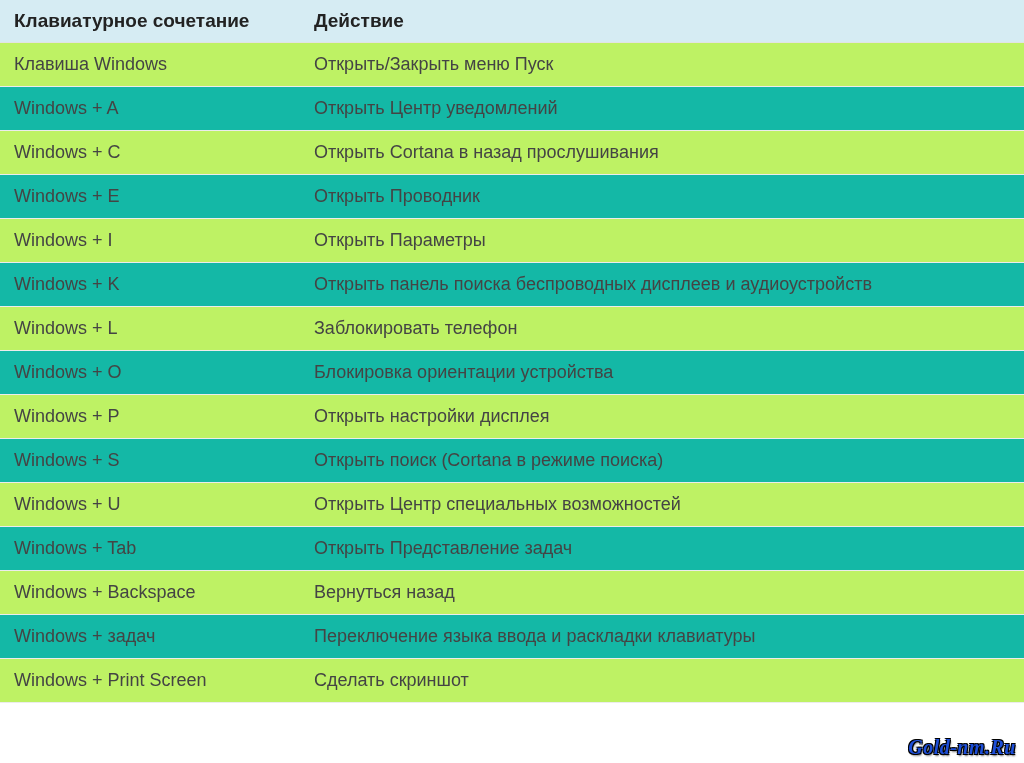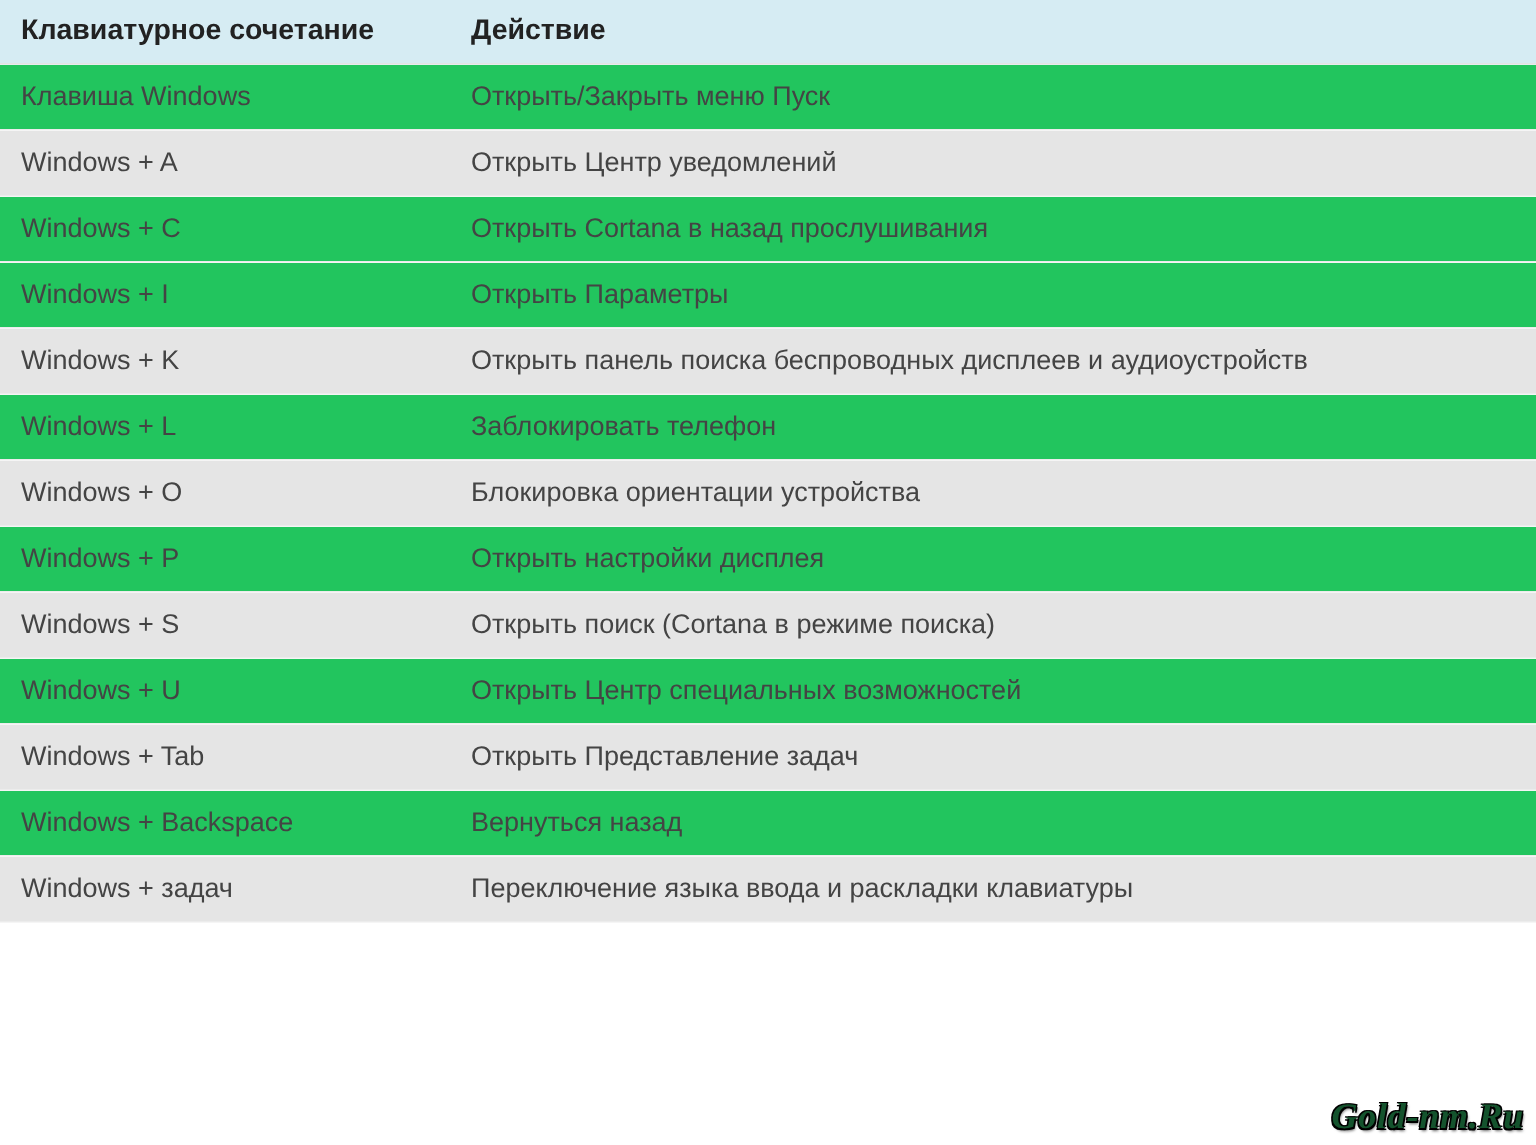--- a/index.html
+++ b/index.html
@@ -24,38 +24,38 @@
     color: #222;
     padding: 10px 14px;
     border-bottom: 1px solid #e3e3e3;
     font-size: 19px;
   }
   thead th:first-child { width: 300px; margin-top: 16px; }
   tbody td {
     padding: 11px 14px 11px 14px;
     border-bottom: 1px solid #ececec;
     vertical-align: middle;
-    background: #22c55e;
+    background: #bef264;
     color: #444;
     font-size: 18px;
     white-space: nowrap;
     overflow: hidden;
     text-overflow: ellipsis;
   }
-  tbody tr.alt td { background: #e5e5e5; }
+  tbody tr.alt td { background: #14b8a6; }
   .watermark {
     position: fixed;
     right: 8px;
     bottom: 4px;
     font-family: Georgia, "Times New Roman", serif;
-    font-size: 24px;
+    font-size: 20px;
     font-style: italic;
     font-weight: 700;
     letter-spacing: 0.5px;
-    color: #14532d;
+    color: #1d4ed8;
     text-shadow:
       -1px -1px 0 #000,
        1px -1px 0 #000,
       -1px  1px 0 #000,
        1px  1px 0 #000,
        1px  2px 2px rgba(0,0,0,0.6);
     pointer-events: none;
   }
 </style>
 </head>
@@ -73,20 +73,24 @@
       <td>Клавиша Windows</td>
       <td>Открыть/Закрыть меню Пуск</td>
     </tr>
     <tr class="alt">
       <td>Windows + A</td>
       <td>Открыть Центр уведомлений</td>
     </tr>
     <tr>
       <td>Windows + C</td>
       <td>Открыть Cortana в назад прослушивания</td>
+    </tr>
+    <tr class="alt">
+      <td>Windows + E</td>
+      <td>Открыть Проводник</td>
     </tr>
     <tr>
       <td>Windows + I</td>
       <td>Открыть Параметры</td>
     </tr>
     <tr class="alt">
       <td>Windows + K</td>
       <td>Открыть панель поиска беспроводных дисплеев и аудиоустройств</td>
     </tr>
     <tr>
@@ -114,16 +118,20 @@
       <td>Открыть Представление задач</td>
     </tr>
     <tr>
       <td>Windows + Backspace</td>
       <td>Вернуться назад</td>
     </tr>
     <tr class="alt">
       <td>Windows + задач</td>
       <td>Переключение языка ввода и раскладки клавиатуры</td>
     </tr>
+    <tr>
+      <td>Windows + Print Screen</td>
+      <td>Сделать скриншот</td>
+    </tr>
   </tbody>
 </table>
 
 <div class="watermark">Gold-nm.Ru</div>
 
 </body></html>

